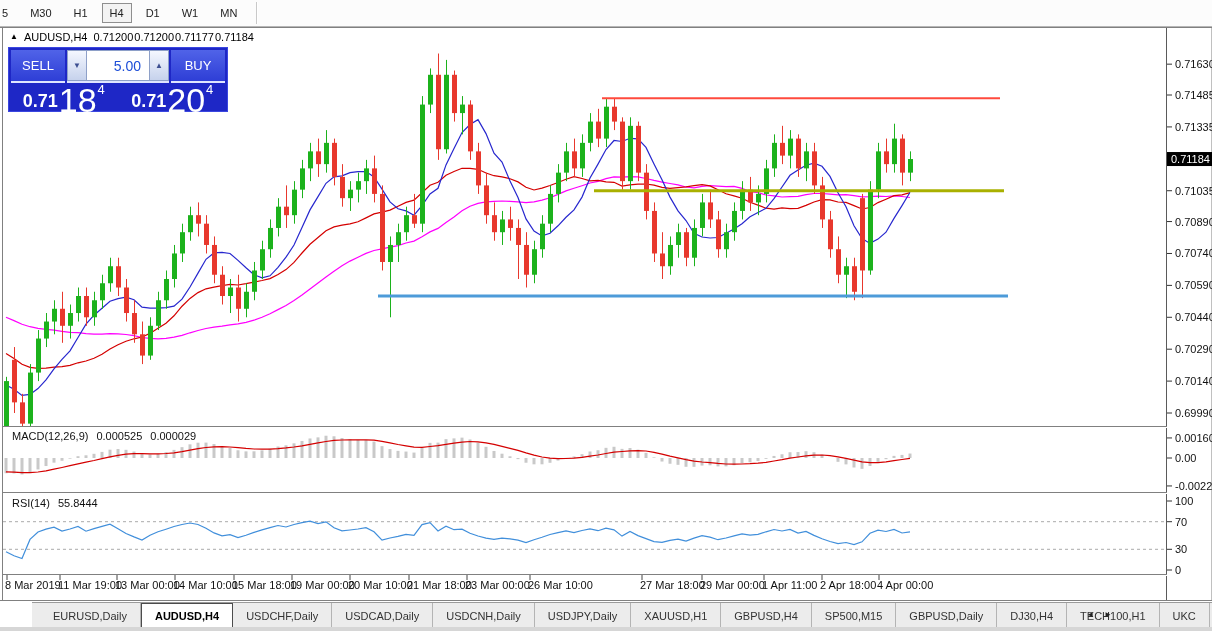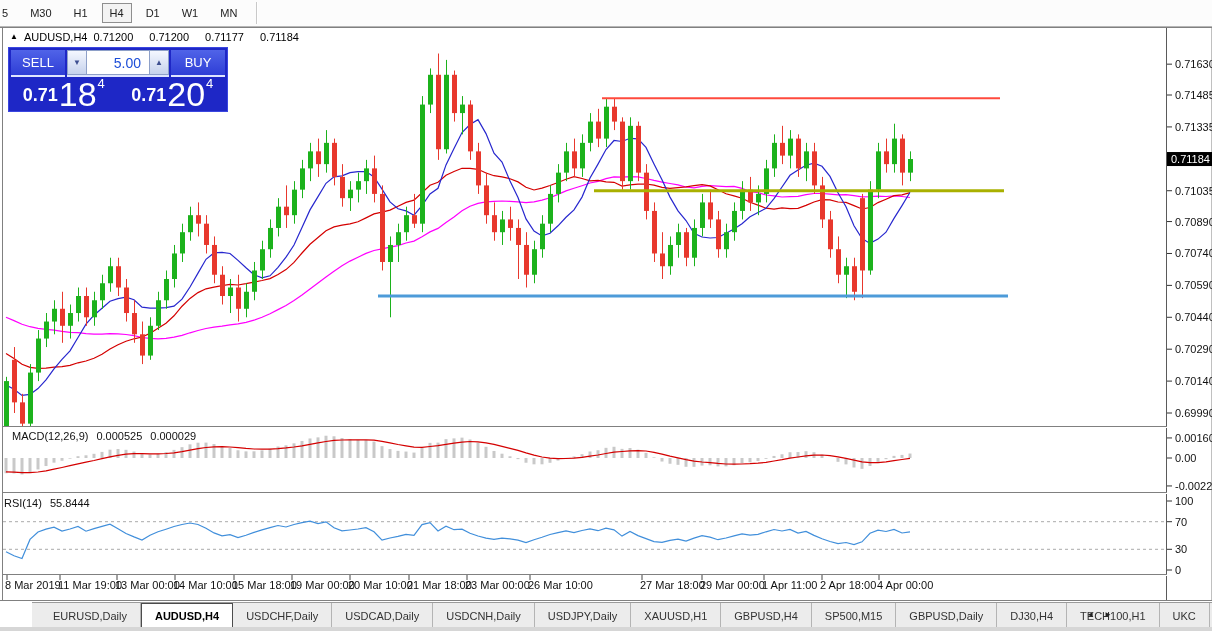--- a/index.html
+++ b/index.html
@@ -9,25 +9,25 @@
   .toolbar{position:absolute;left:0;top:0;width:1212px;height:26px;background:#fcfcfc;
            border-bottom:1px solid #b6b6b6;display:flex;align-items:center;}
   .tf-btn{font-size:11px;color:#222;padding:3px 7px;margin:0 3px;border:1px solid transparent;cursor:default;}
   .tf-btn.first{margin-left:-6px;}
   .tf-btn.active{background:#f3f3f3;border:1px solid #8f8f8f;}
   .tb-sep{width:1px;height:22px;background:#c9c9c9;border-right:1px solid #fff;margin-left:8px;}
   
   .chart-svg{position:absolute;left:0;top:0;}
   .title-row{position:absolute;left:10px;top:31px;font-size:11px;color:#000;display:flex;gap:6px;align-items:center;}
   .title-row .tri{font-size:8px;line-height:1;}
-  .ohlc{display:flex;gap:16px;}
+  .ohlc{display:flex;gap:1px;}
   
   .trade-panel{position:absolute;left:8px;top:47px;width:220px;height:65px;background:#1e27c6;
                border:1px solid #3a46e0;box-sizing:border-box;padding:2px;}
-  .tp-row1{display:flex;height:27px;gap:2px;}
+  .tp-row1{display:flex;height:33px;gap:2px;}
   .tp-btn{flex:0 0 54px;background:linear-gradient(#5063e8,#2e3ed6);color:#fff;font-size:13px;
           display:flex;align-items:center;justify-content:center;border-bottom:2px solid #dfe5ff;cursor:pointer;}
   .tp-spin{flex:1;display:flex;border-bottom:2px solid #dfe5ff;}
   .tp-spin .sp-btn{width:18px;background:linear-gradient(#f4f7ff,#c6d2ec);border:1px solid #8ea0c8;
           color:#3d4f91;font-size:8px;display:flex;align-items:center;justify-content:center;cursor:pointer;}
   .tp-spin .sp-val{flex:1;background:#fff;border-top:1px solid #8ea0c8;border-bottom:1px solid #8ea0c8;
           font-size:14px;color:#1d4ed8;display:flex;align-items:center;justify-content:flex-end;padding-right:8px;}
   .tp-row2{display:flex;height:32px;gap:3px;margin-top:1px;}
   .tp-price{flex:1;color:#fff;display:flex;align-items:flex-end;justify-content:center;cursor:pointer;padding-bottom:1px;}
   .tp-price .frac{font-size:18px;font-weight:bold;margin-bottom:3px;}
@@ -547,21 +547,21 @@
         <span class="sup">4</span>
       </div>
     </div>
   </div>
 
   <div class="pane-label" style="left:12px;top:430px;">
     <span>MACD(12,26,9)</span>
     <span>0.000525</span>
     <span>0.000029</span>
   </div>
-  <div class="pane-label" style="left:4px;top:497px;">
+  <div class="pane-label" style="left:12px;top:497px;">
     <span>RSI(14)</span>
     <span>55.8444</span>
   </div>
 
   <div class="tabbar">
     <div style="width:8px"></div>
     <div id="tabs" style="display:flex;align-items:stretch;">
         <div class="tab">EURUSD,Daily</div>
         <div class="tab active">AUDUSD,H4</div>
         <div class="tab">USDCHF,Daily</div>

